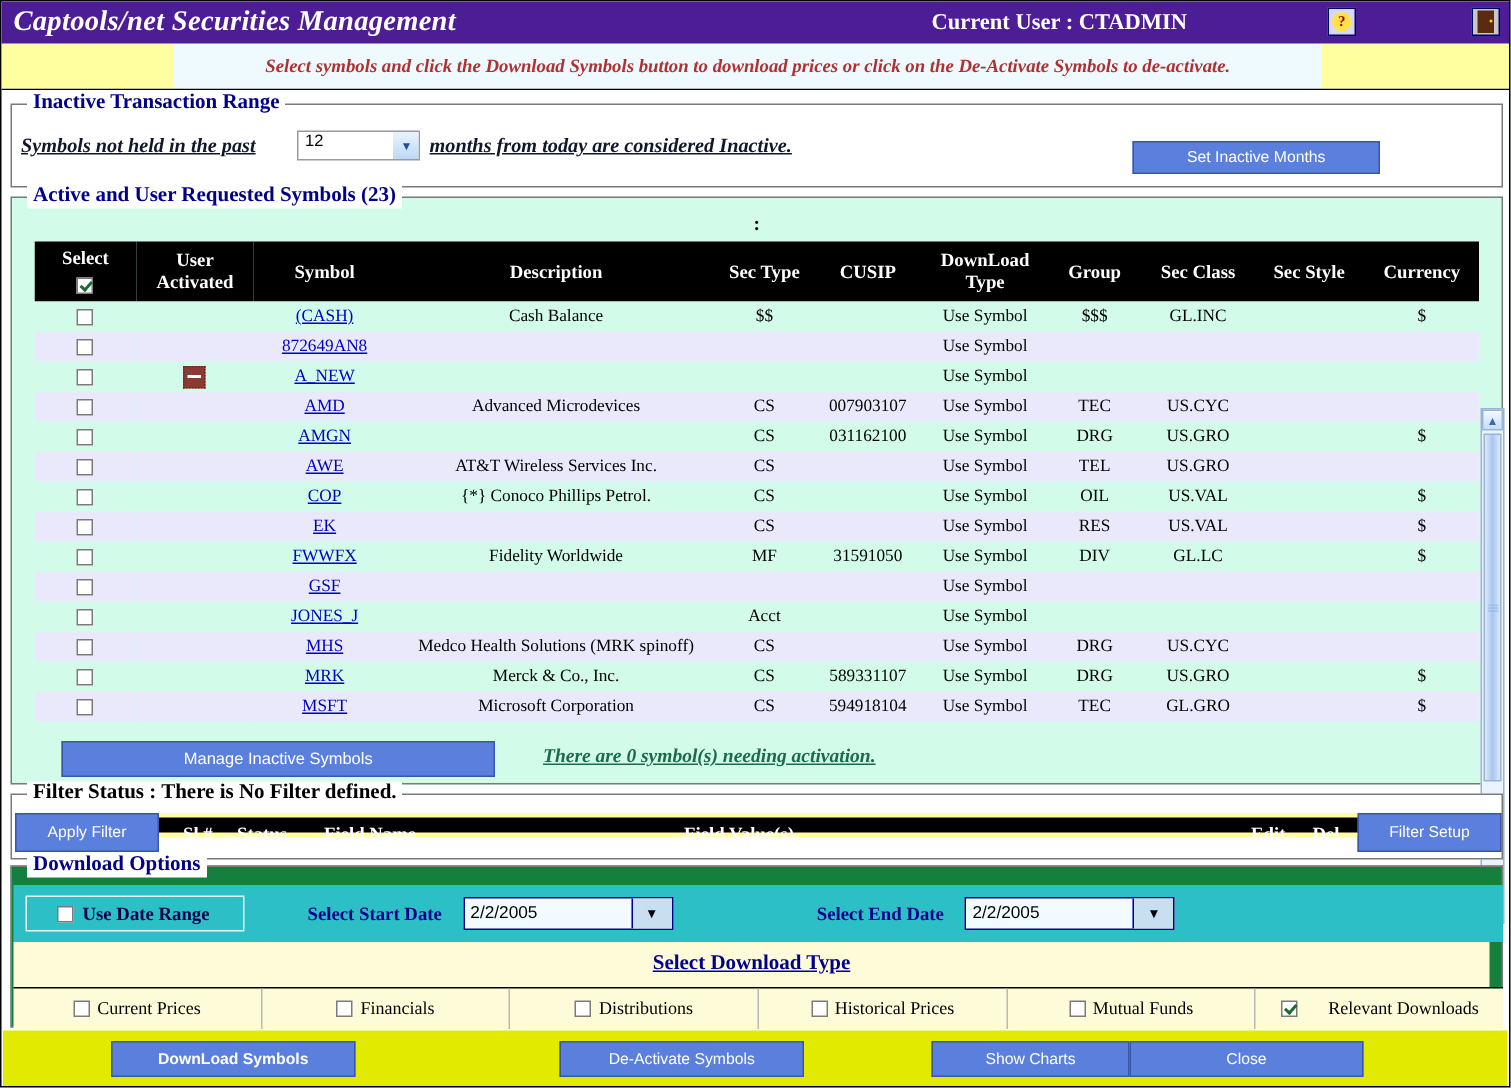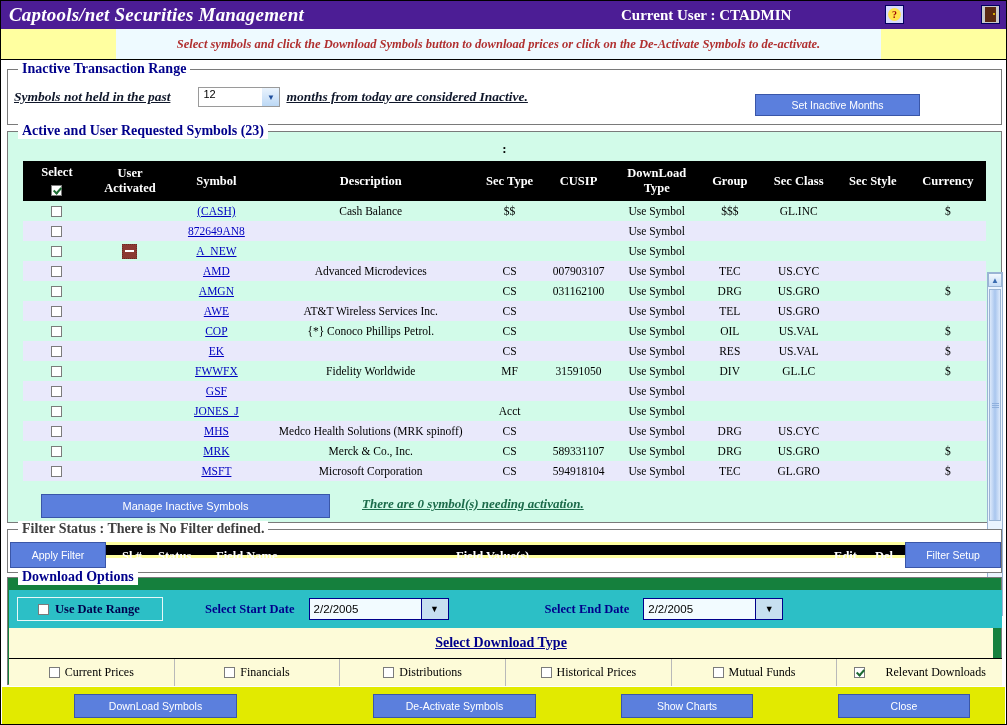--- a/index.html
+++ b/index.html
@@ -303,21 +303,21 @@
     font-size: 13px;
     text-decoration: underline;
     white-space: nowrap;
   }
 
   
   #grp-filter {
     left: 6px; top: 528px; width: 995px; height: 44px;
     background: #ffffff;
   }
-  #grp-filter > .legend { color: #404040; }
+  #grp-filter > .legend { color: #000000; }
   .filter-row {
     position: absolute;
     left: 2px; top: 12px;
     width: 991px; height: 16px;
     display: flex; align-items: stretch;
   }
   #btn-apply-filter { width: 96px; height: 26px; font-size: 10.5px; }
   #btn-filter-setup { width: 96px; height: 26px; font-size: 10.5px; }
   .filter-head {
     flex: 1;
@@ -422,24 +422,24 @@
 
   
   .actionbar {
     position: absolute;
     left: 1px; top: 686px;
     width: 1003px; height: 37px;
     background: #e2ea00;
     display: flex; align-items: center;
   }
   .actionbar .btn-blue { height: 24px; }
-  #btn-download   { margin-left: 72px;  width: 163px; }
+  #btn-download   { margin-left: 72px;  width: 163px; font-weight: bold; }
   #btn-deactivate { margin-left: 136px; width: 163px; }
   #btn-charts     { margin-left: 85px;  width: 132px; }
-  #btn-close      { margin-left: 85px;  width: 132px; }
+  #btn-close      {  width: 156px; }
 </style>
 </head>
 <body>
 
 <div class="titlebar">
   <div class="app-title">Captools/net Securities Management</div>
   <div class="cur-user">Current User : CTADMIN</div>
   <div class="tb-icon help">
     <span class="bulb">?</span>
   </div>

